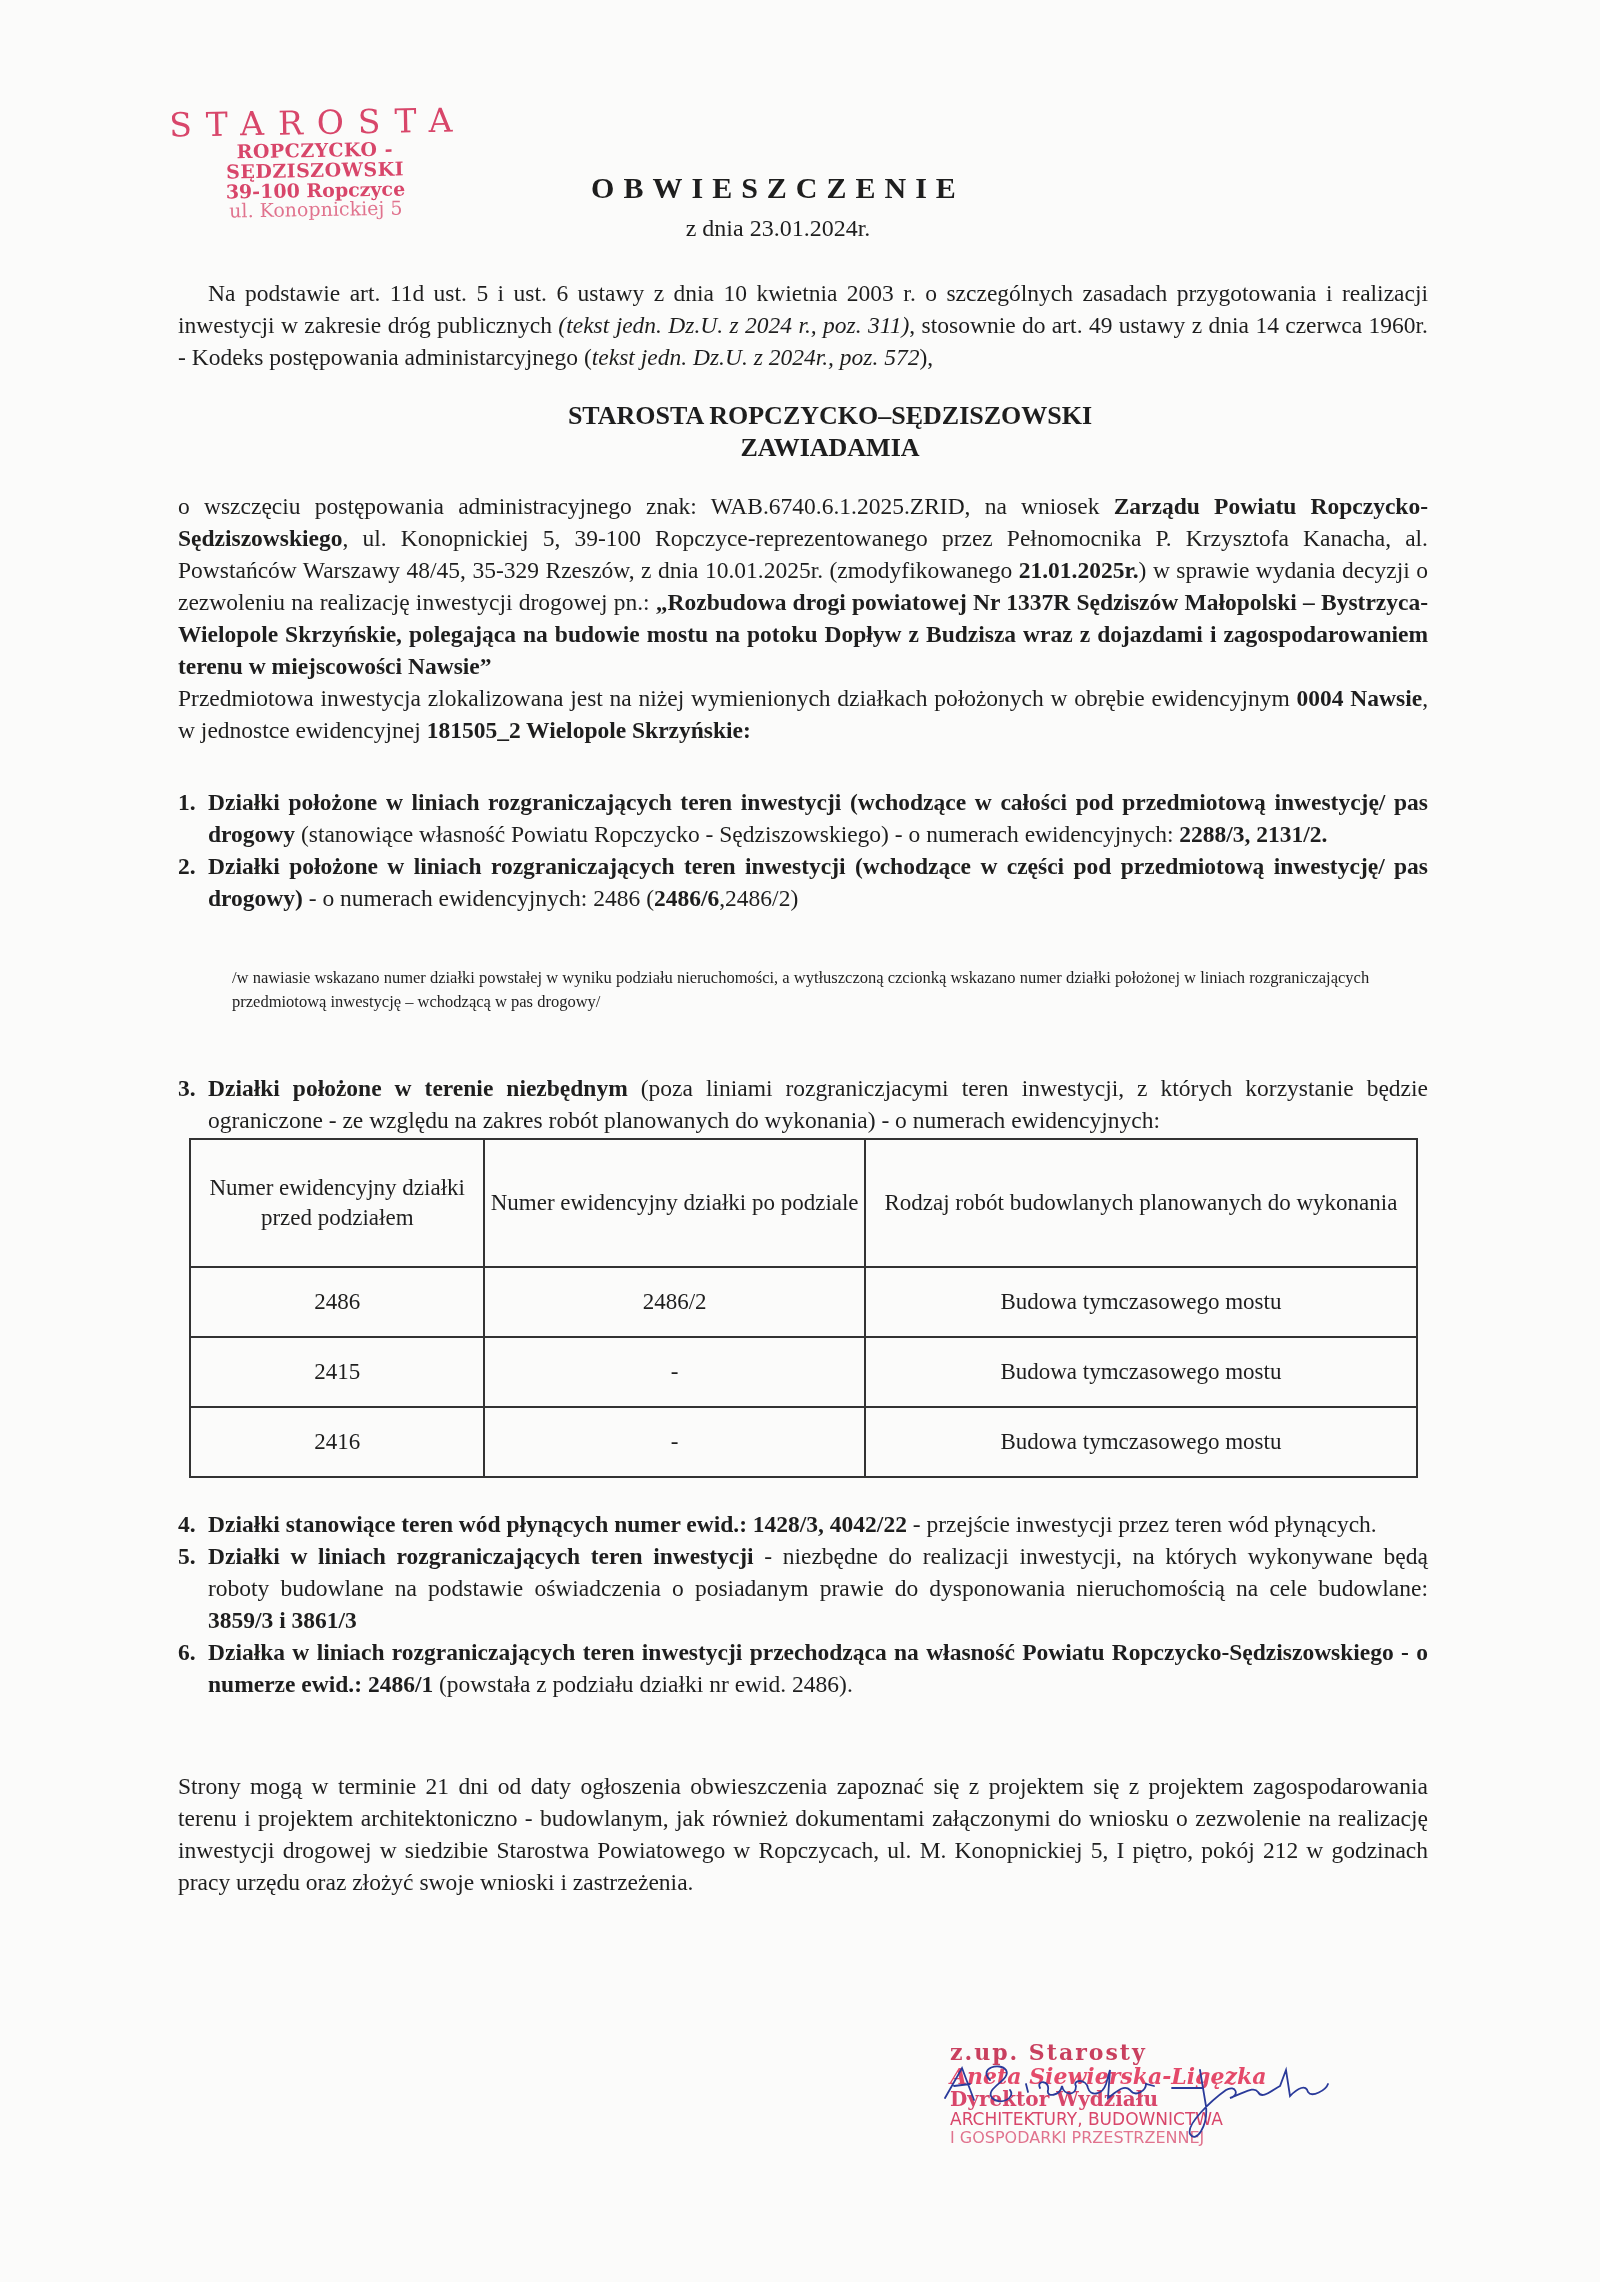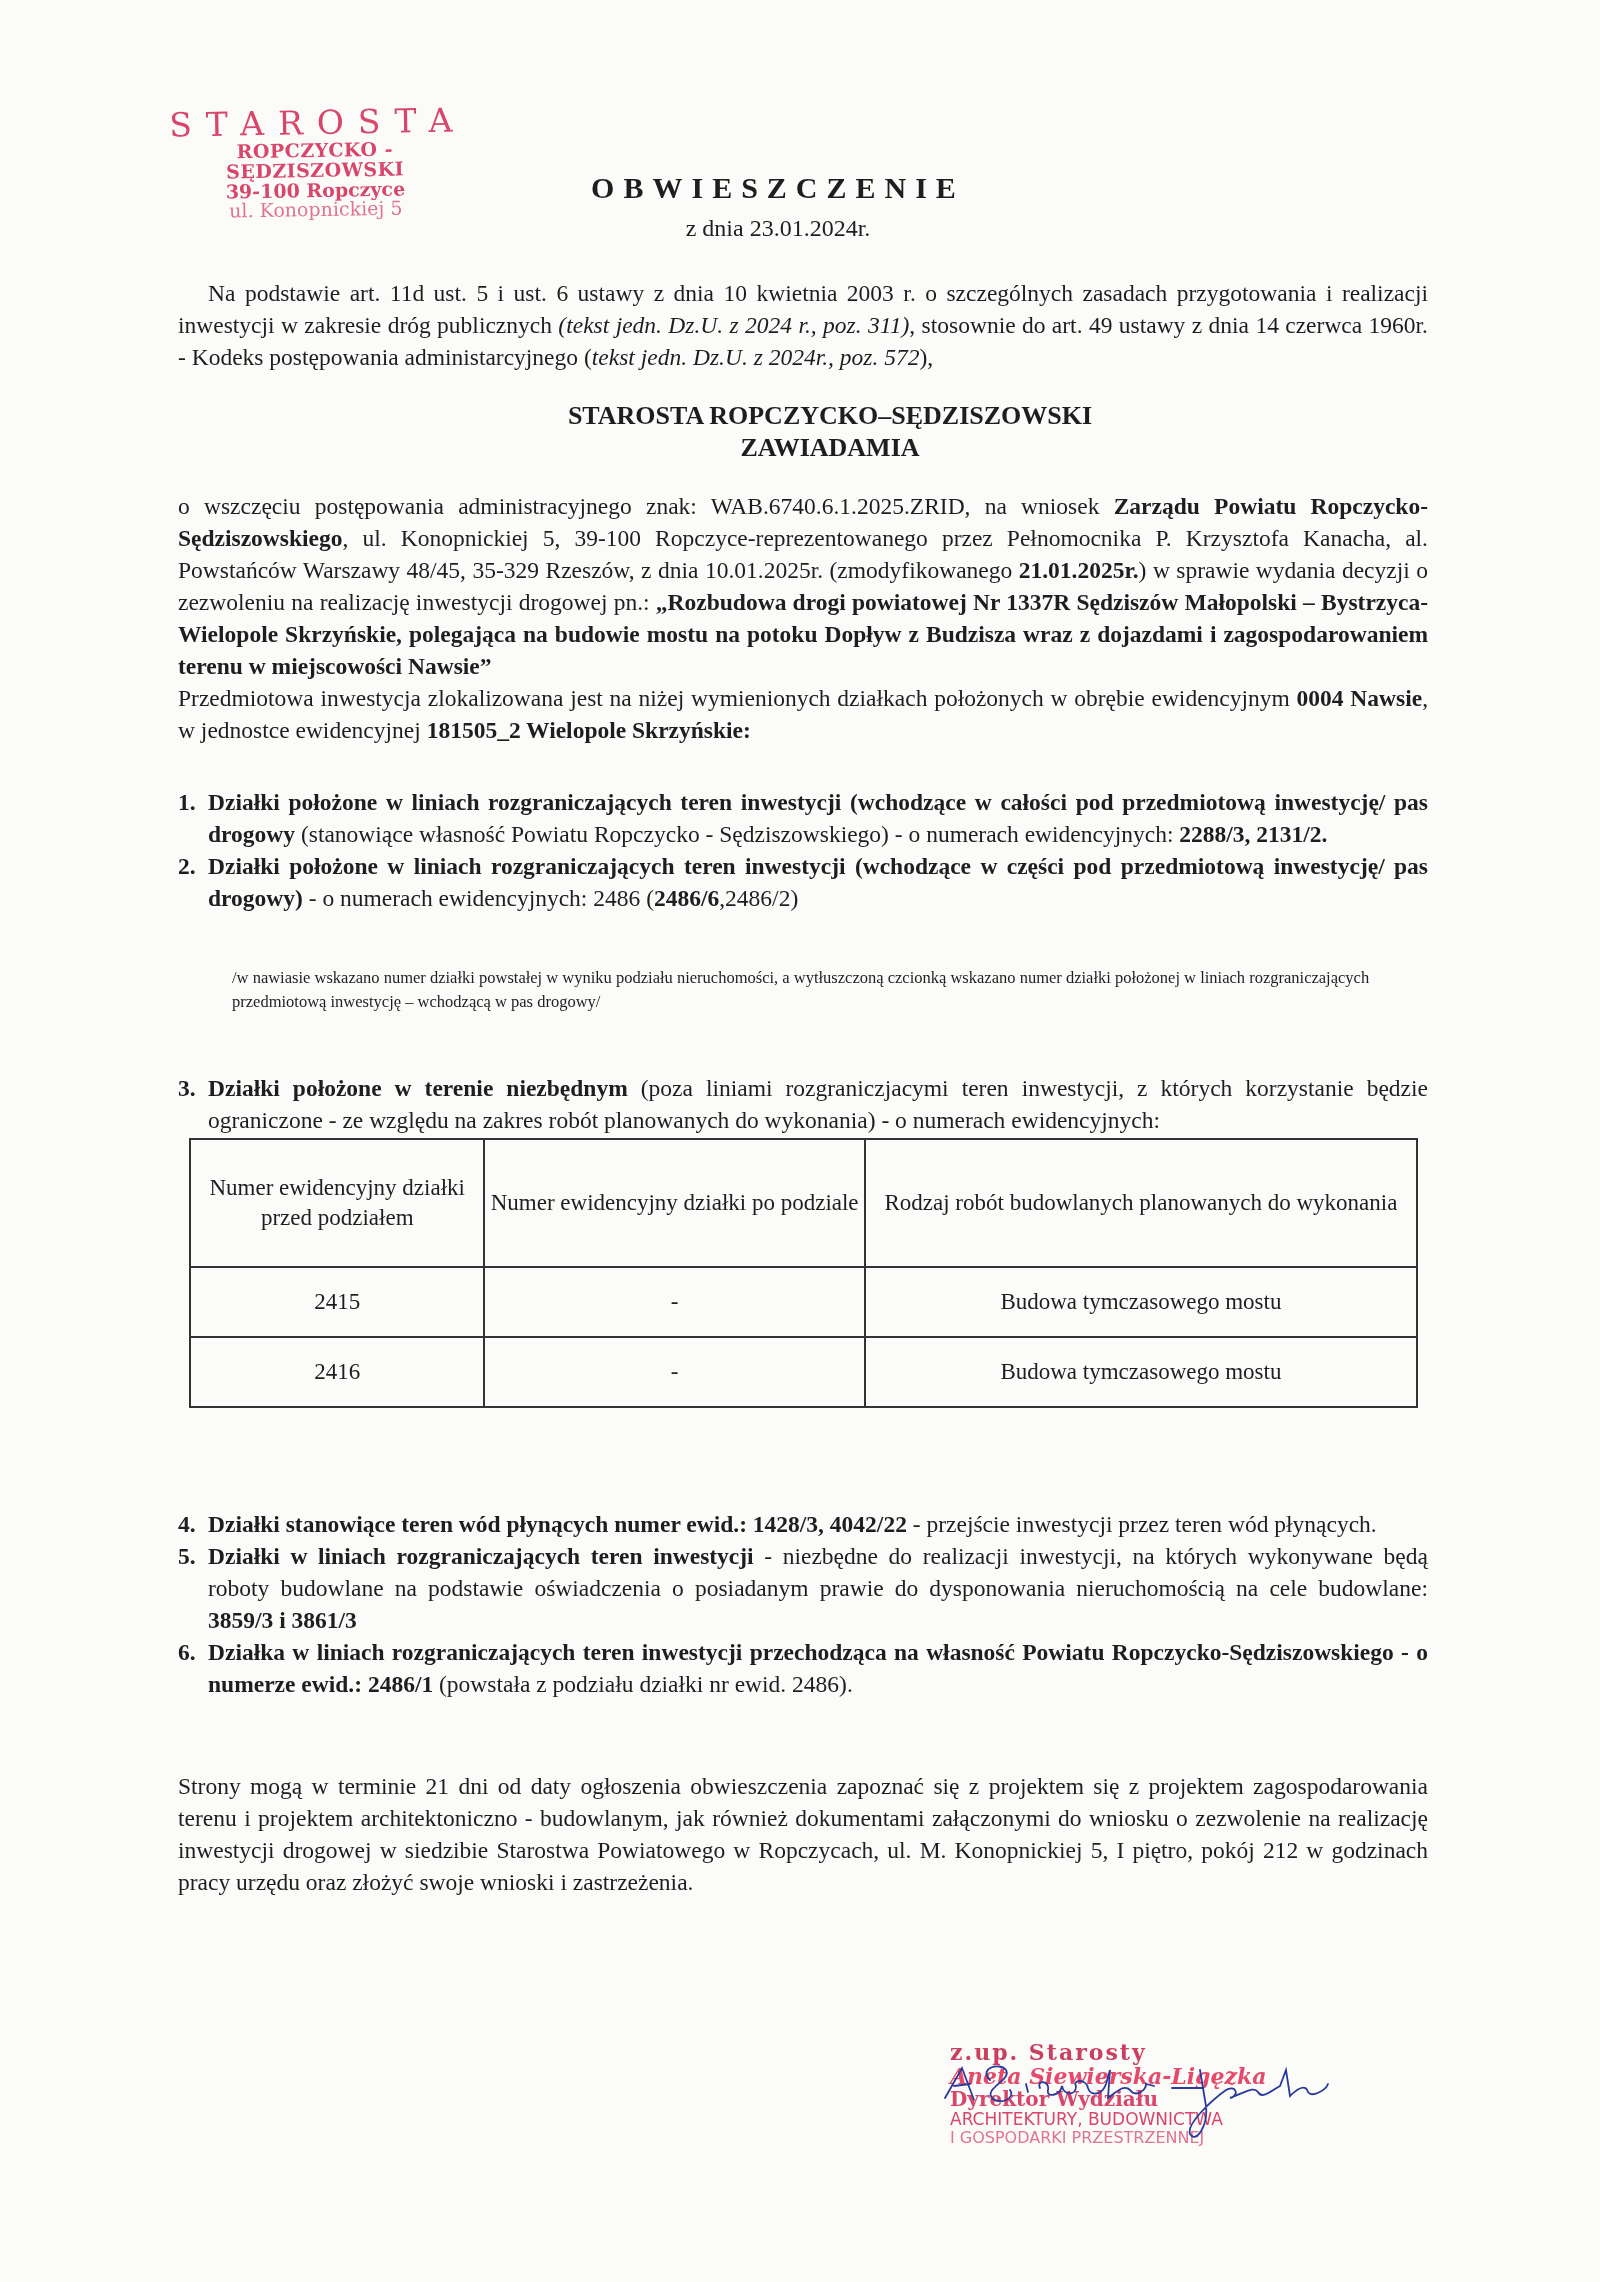--- a/index.html
+++ b/index.html
@@ -90,20 +90,25 @@
 </div>
 
 <table class="plots">
   <tbody>
       <tr>
     <th style="width:24%;">Numer ewidencyjny działki przed podziałem</th>
     <th style="width:31%;">Numer ewidencyjny działki po podziale</th>
     <th style="width:45%;">Rodzaj robót budowlanych planowanych  do wykonania</th>
   </tr>
   <tr>
+    <td>2486</td>
+    <td>2486/2</td>
+    <td>Budowa tymczasowego mostu</td>
+  </tr>
+  <tr>
     <td>2415</td>
     <td>-</td>
     <td>Budowa tymczasowego mostu</td>
   </tr>
   <tr>
     <td>2416</td>
     <td>-</td>
     <td>Budowa tymczasowego mostu</td>
   </tr>
 </tbody>

